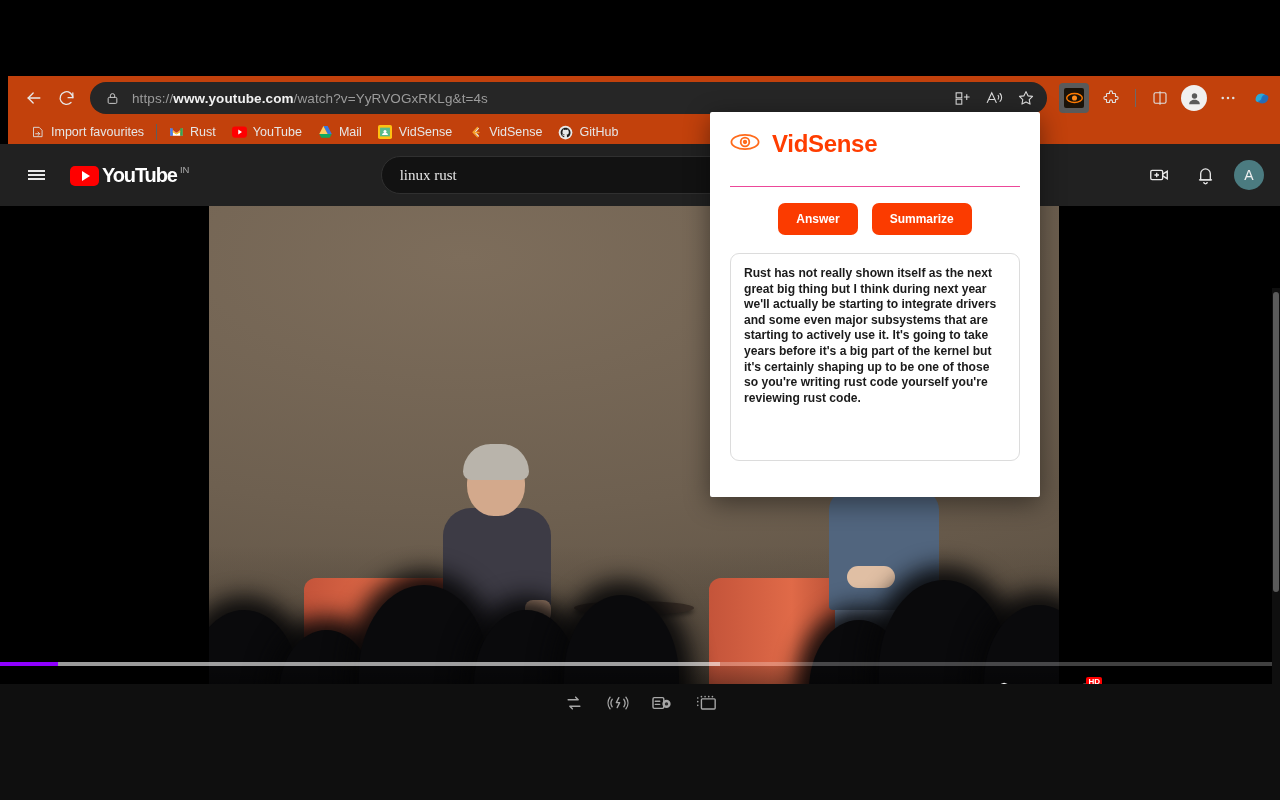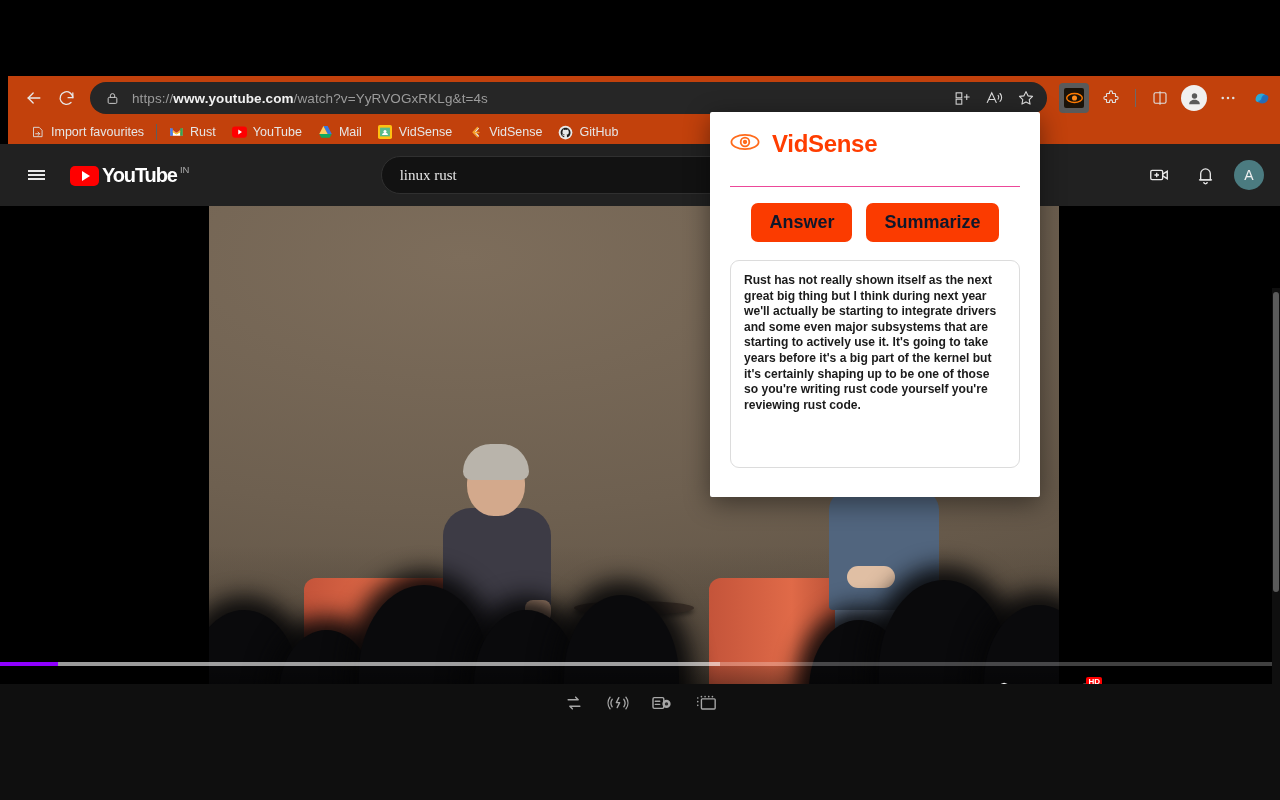--- a/index.html
+++ b/index.html
@@ -204,22 +204,22 @@
   .vs-title { color: #ff3d00; font-size: 24px; font-weight: 700; letter-spacing: -.3px; }
   .vs-input {
     margin-top: 18px; width: 100%; height: 40px;
     border: 1px solid #d6d6d6; border-radius: 8px;
     background: #fff; padding: 0 14px; font-size: 13.5px; color: #222;
     font-family: "Liberation Sans", sans-serif;
   }
   .vs-input::placeholder { color: #6f6f6f; }
   .vs-btns { display: flex; gap: 14px; margin-top: 16px; justify-content: center; }
   .vs-btn {
-    background: #fb3b00; color: #0f172a; border: none; border-radius: 7px;
-    padding: 9px 18px; font-size: 18px; font-weight: 700;
+    background: #fb3b00; color: #ffffff; border: none; border-radius: 7px;
+    padding: 9px 18px; font-size: 12px; font-weight: 700;
     font-family: "Liberation Sans", sans-serif; cursor: pointer;
   }
   .vs-answer {
     margin-top: 18px; border: 1px solid #dcdcdc; border-radius: 9px;
     padding: 12px 13px; height: 208px; overflow: hidden;
     font-size: 12.1px; line-height: 15.6px; color: #1b1b1b; font-weight: 600;
   }
   .black-top { position: absolute; top: 0; left: 0; width: 1280px; height: 76px; background: #000; }
 </style>
 </head>

